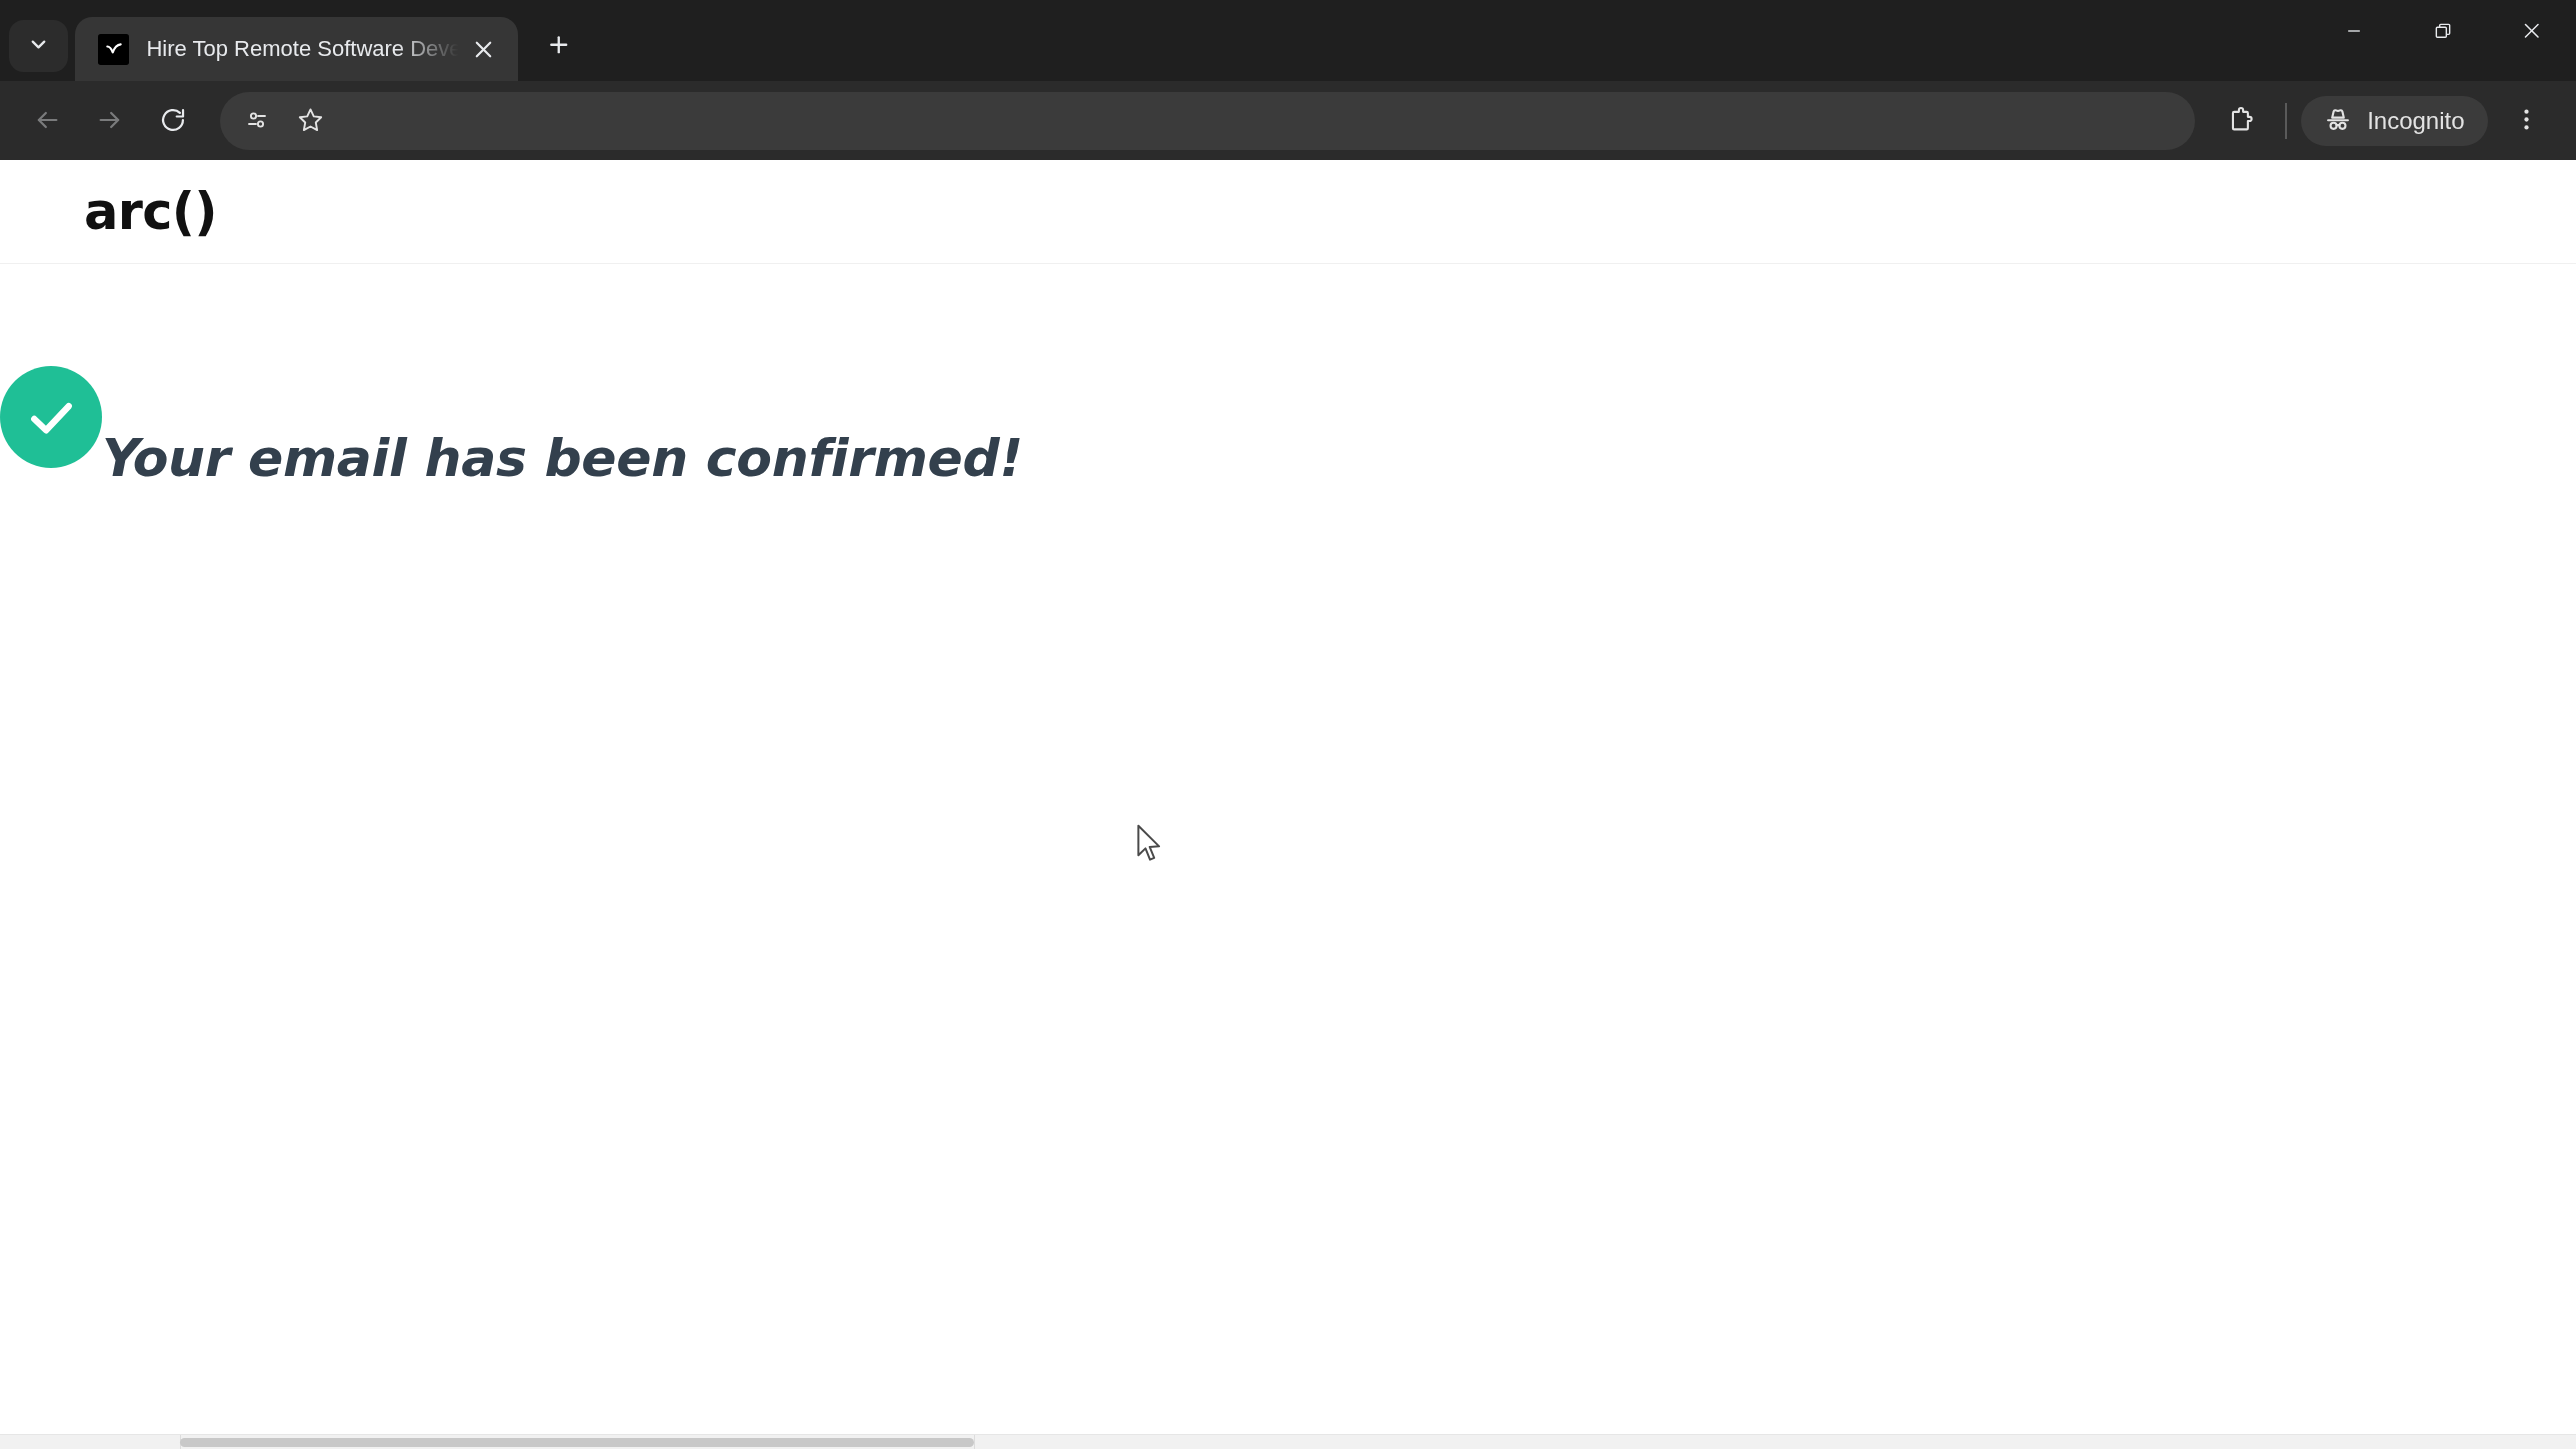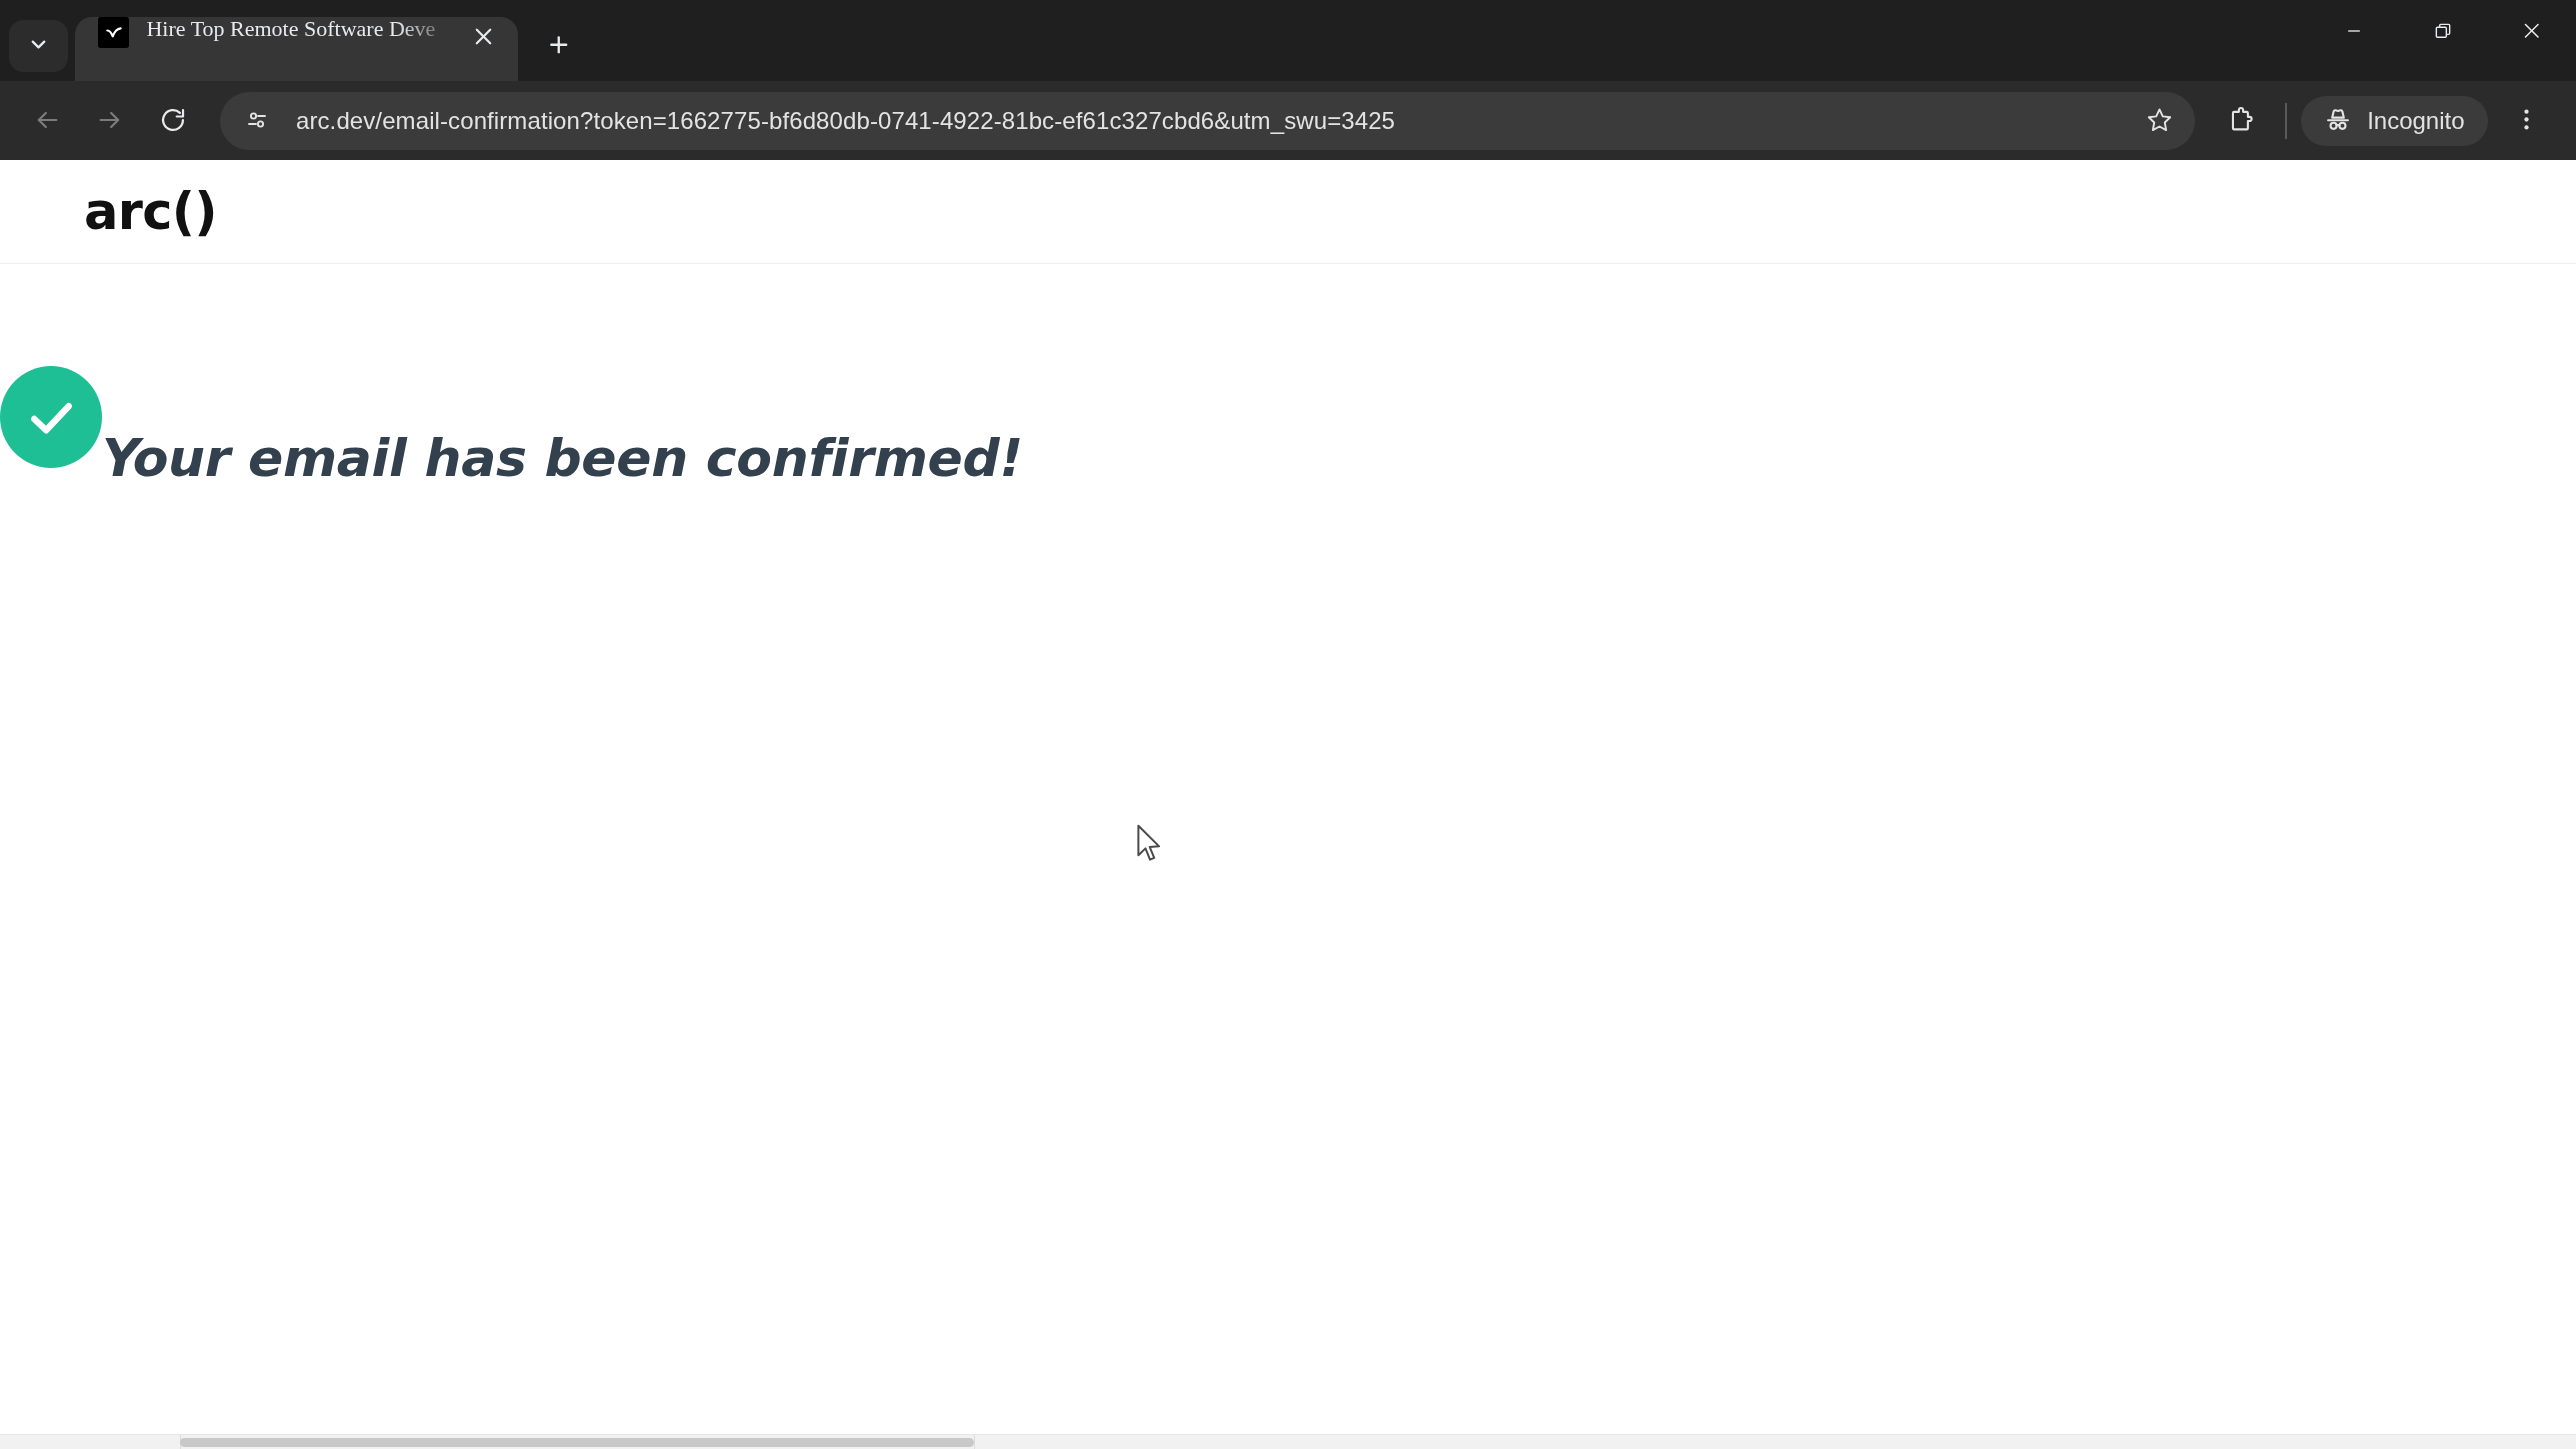--- a/index.html
+++ b/index.html
@@ -20,21 +20,21 @@
   }
   .tab-search-btn {
     width:59px; height:52px; margin:0 6.7px 9.4px 9.4px;
     border-radius:14.8px; background:#2c2c2c;
     display:flex; align-items:center; justify-content:center; flex:0 0 auto;
   }
 
   .tab {
     height:64px; width:443px; flex:0 0 443px;
     background:#363636; border-radius:17.4px 17.4px 0 0;
-    display:flex; padding:0 14.8px 0 23px; position:relative;font-family:Liberation Serif, serif;
+    display:flex; align-items:center; padding:0 14.8px 0 23px; position:relative;
   }
   .tab-favicon {
     width:31px; height:31px; flex:0 0 31px; border-radius:2.7px;
     background:#000; display:flex; align-items:center; justify-content:center;
   }
   .tab-title {
     flex:1 1 auto; color:#e8eaed; font-size:22px; line-height:1.1;
     margin-left:17.4px; white-space:nowrap; overflow:hidden;
     -webkit-mask-image:linear-gradient(to right, #000 78%, transparent 97%);
     mask-image:linear-gradient(to right, #000 78%, transparent 97%);
@@ -244,21 +244,20 @@
       <span class="omni-siteinfo">
         <span>
           <svg width="24" height="24" viewBox="0 0 24 24" fill="none" stroke="#e3e3e3" stroke-width="1.9" stroke-linecap="round">
             <line x1="13" y1="8" x2="20" y2="8"></line>
             <circle cx="8.5" cy="8" r="2.6"></circle>
             <line x1="4" y1="16" x2="11" y2="16"></line>
             <circle cx="15.5" cy="16" r="2.6"></circle>
           </svg>
         </span>
       </span>
-      <span class="omni-url" title="arc.dev/email-confirmation?token=1662775-bf6d80db-0741-4922-81bc-ef61c327cbd6&amp;utm_swu=3425">arc.dev/email-confirmation?token=1662775-bf6d80db-0741-4922-81bc-ef61c327cbd6&amp;utm_swu=3425</span>
       <span class="omni-star">
         <span>
           <svg width="27" height="27" viewBox="0 0 24 24" fill="none" stroke="#e3e3e3" stroke-width="1.7" stroke-linejoin="round">
             <polygon points="12 3 14.9 9.2 21.5 10 16.7 14.7 17.9 21.4 12 18.2 6.1 21.4 7.3 14.7 2.5 10 9.1 9.2"></polygon>
           </svg>
         </span>
       </span>
     </div>
 
     <div class="ext-btn">

